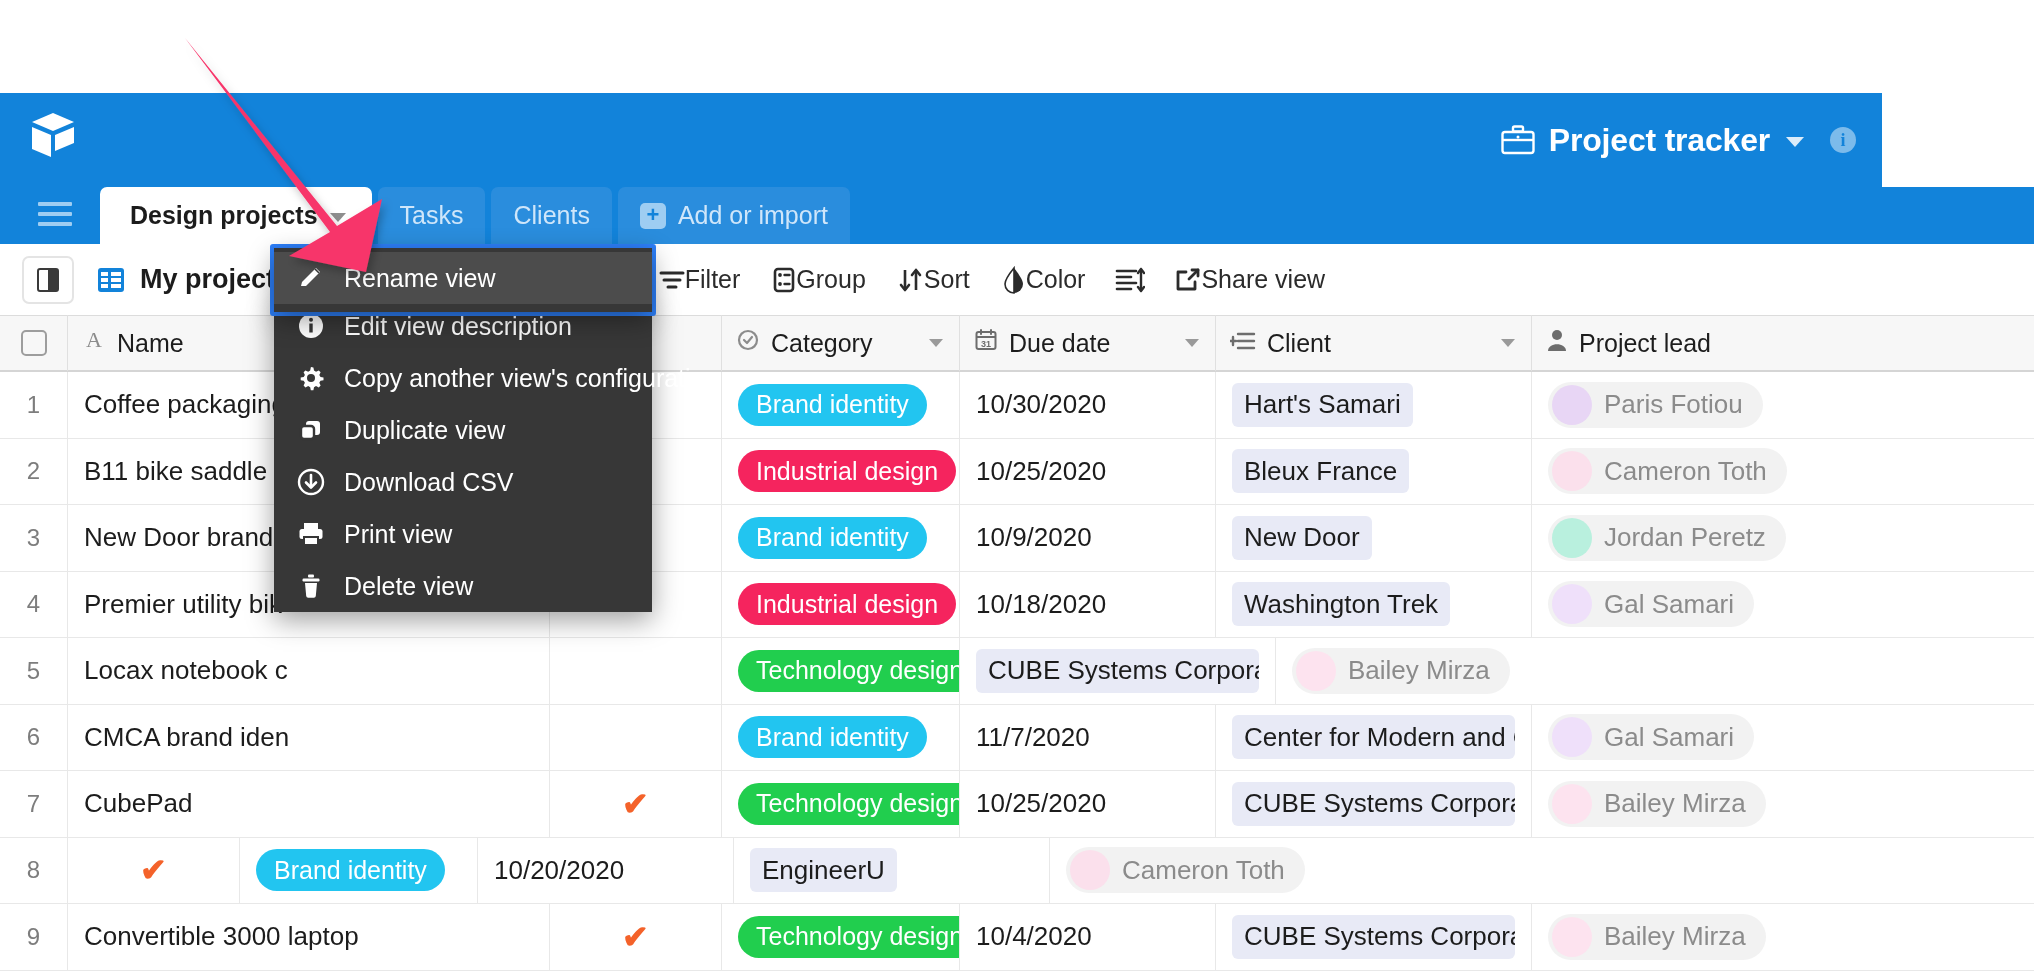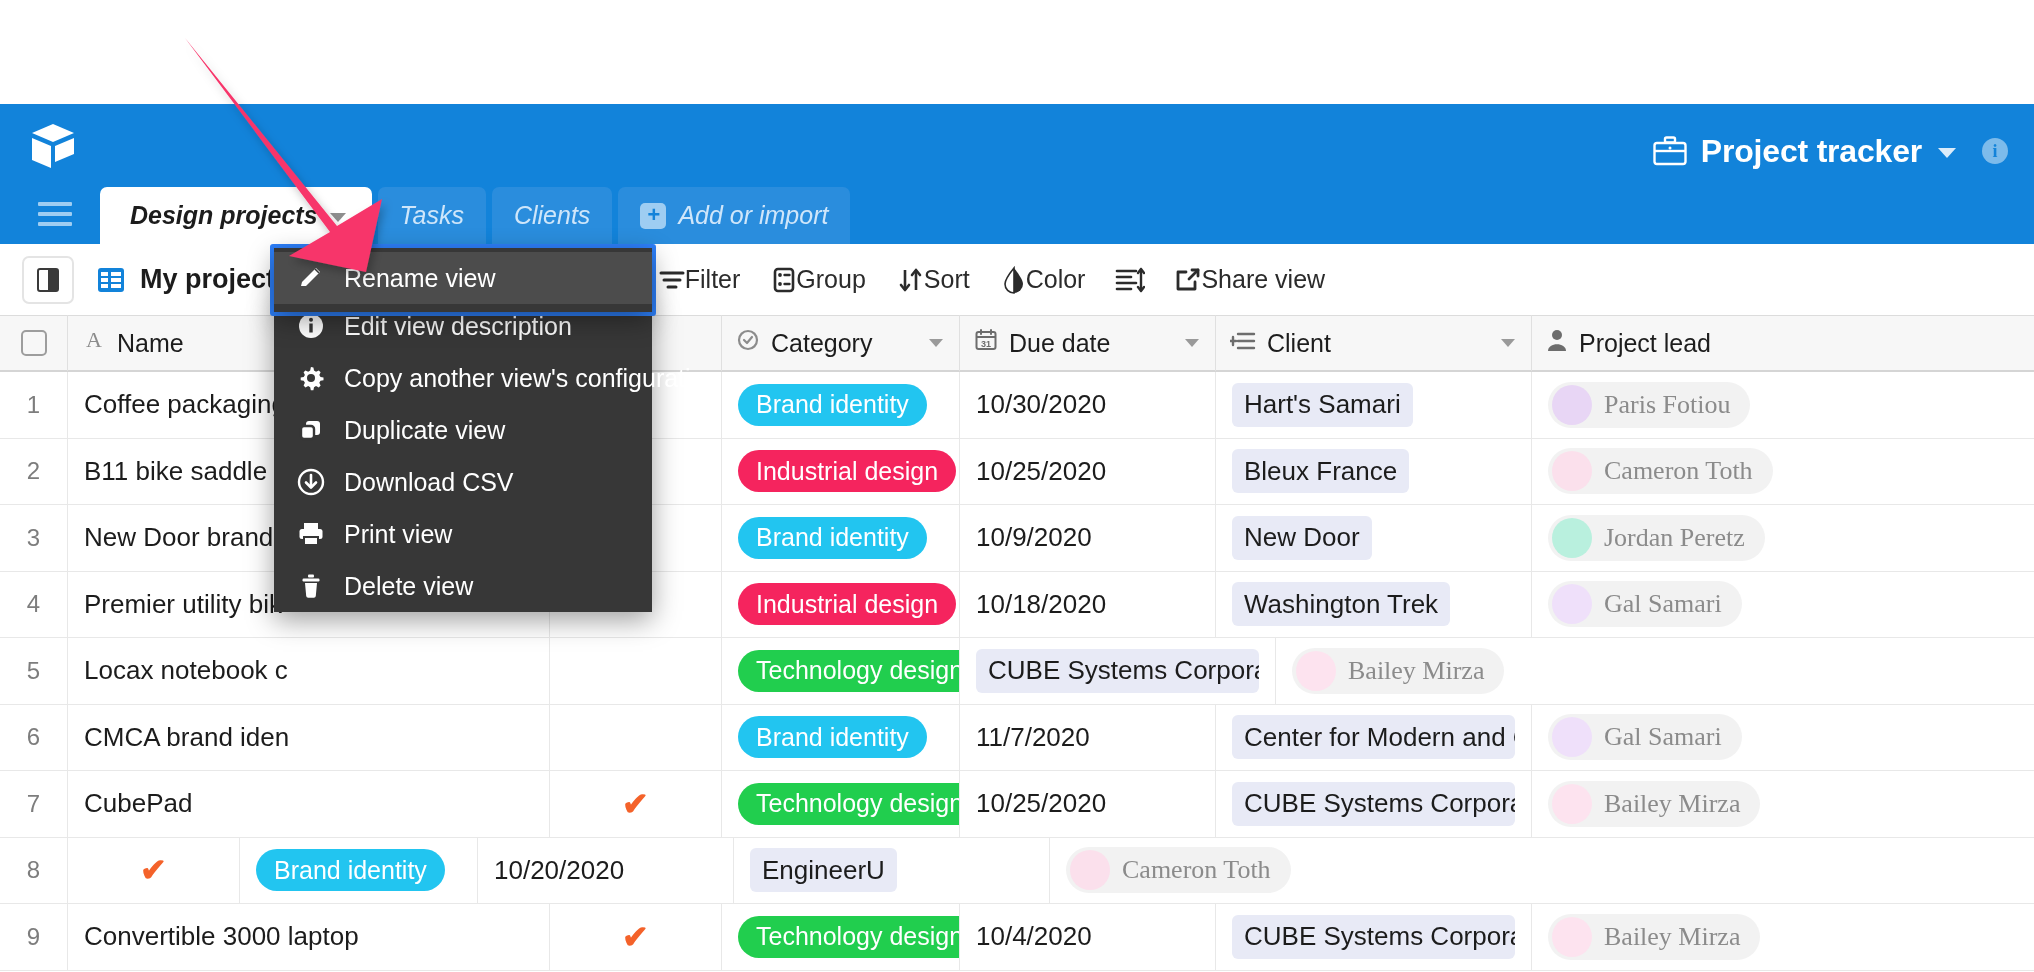--- a/index.html
+++ b/index.html
@@ -9,21 +9,21 @@
     background: #ffffff;
     overflow: hidden;
   }
   #app { position: relative; width: 2034px; height: 972px; }
 
   
   .top-gap { position: absolute; left: 0; top: 0; width: 2034px; height: 93px; background: #fff; }
 
   
   .appbar {
-    position: absolute; left: 0; top: 104px; width: 2034px; height: 94px;
+    position: absolute; left: 0; top: 93px; width: 1882px; height: 94px;
     background: #1283da;
   }
   .logo {
     position: absolute; left: 30px; top: 18px; width: 46px; height: 52px;
   }
   .base-title {
     position: absolute; right: 0; top: 0; height: 94px;
     display: flex; align-items: center; gap: 14px; padding-right: 26px;
   }
   .briefcase-icon { width: 34px; height: 30px; display: block; }
@@ -46,21 +46,21 @@
   .tabbar {
     position: absolute; left: 0; top: 187px; width: 2034px; height: 57px;
     background: #1283da;
   }
   .hamburger {
     position: absolute; left: 38px; top: 12px; width: 34px; height: 30px;
     display: flex; flex-direction: column; justify-content: center; gap: 6px;
   }
   .hamburger span { display: block; height: 4px; background: #9ecdf2; border-radius: 1px; }
 
-  .tabs { position: absolute; left: 100px; top: 0; display: flex; align-items: flex-end; height: 57px; font-style: italic; }
+  .tabs { position: absolute; left: 100px; top: 0; display: flex; align-items: flex-end; height: 57px; }
   .tab {
     height: 57px; display: flex; align-items: center; padding: 0 22px;
     color: #cfe6fa; font-size: 25px; white-space: nowrap;
     border-top-left-radius: 7px; border-top-right-radius: 7px;
     margin-right: 6px;
   }
   .tab.inactive { background: #2a8ddd; justify-content: flex-end; }
   .tab.active {
     background: #ffffff; color: #1c1c1c; font-weight: bold;
     padding: 0 26px 0 30px; gap: 12px;
@@ -138,21 +138,21 @@
 
   .hdr-checkbox { width: 26px; height: 26px; border: 2.5px solid #9d9d9d; border-radius: 5px; }
 
   .grid-row { display: flex; height: 66.5px; border-bottom: 1px solid #e8e8e8; align-items: center; }
   .cell {
     height: 66.5px; display: flex; align-items: center; border-right: 1px solid #e8e8e8;
     padding: 0 16px; font-size: 26px; color: #1c1c1c; overflow: hidden; white-space: nowrap;
   }
   .cell.c-check { justify-content: center; padding: 0; color: #7d7d7d; font-size: 24px; }
   .cell.c-done  { justify-content: center; padding: 0; }
-  .cell.c-lead  { border-right: none; font-family: Liberation Serif, serif; }
+  .cell.c-lead  { border-right: none; }
   .checkmark { color: #f4622a; font-size: 32px; font-weight: bold; line-height: 1; }
 
   .tag {
     display: inline-flex; align-items: center; height: 42px; padding: 8px 18px;
     border-radius: 21px; color: #fff; font-size: 25px; white-space: nowrap;
   }
   .client-pill {
     display: inline-flex; align-items: center; height: 44px; padding: 0 12px;
     border-radius: 6px; background: #e8eaf6; color: #1c1c1c; font-size: 26px;
     max-width: 100%; overflow: hidden; white-space: nowrap;

